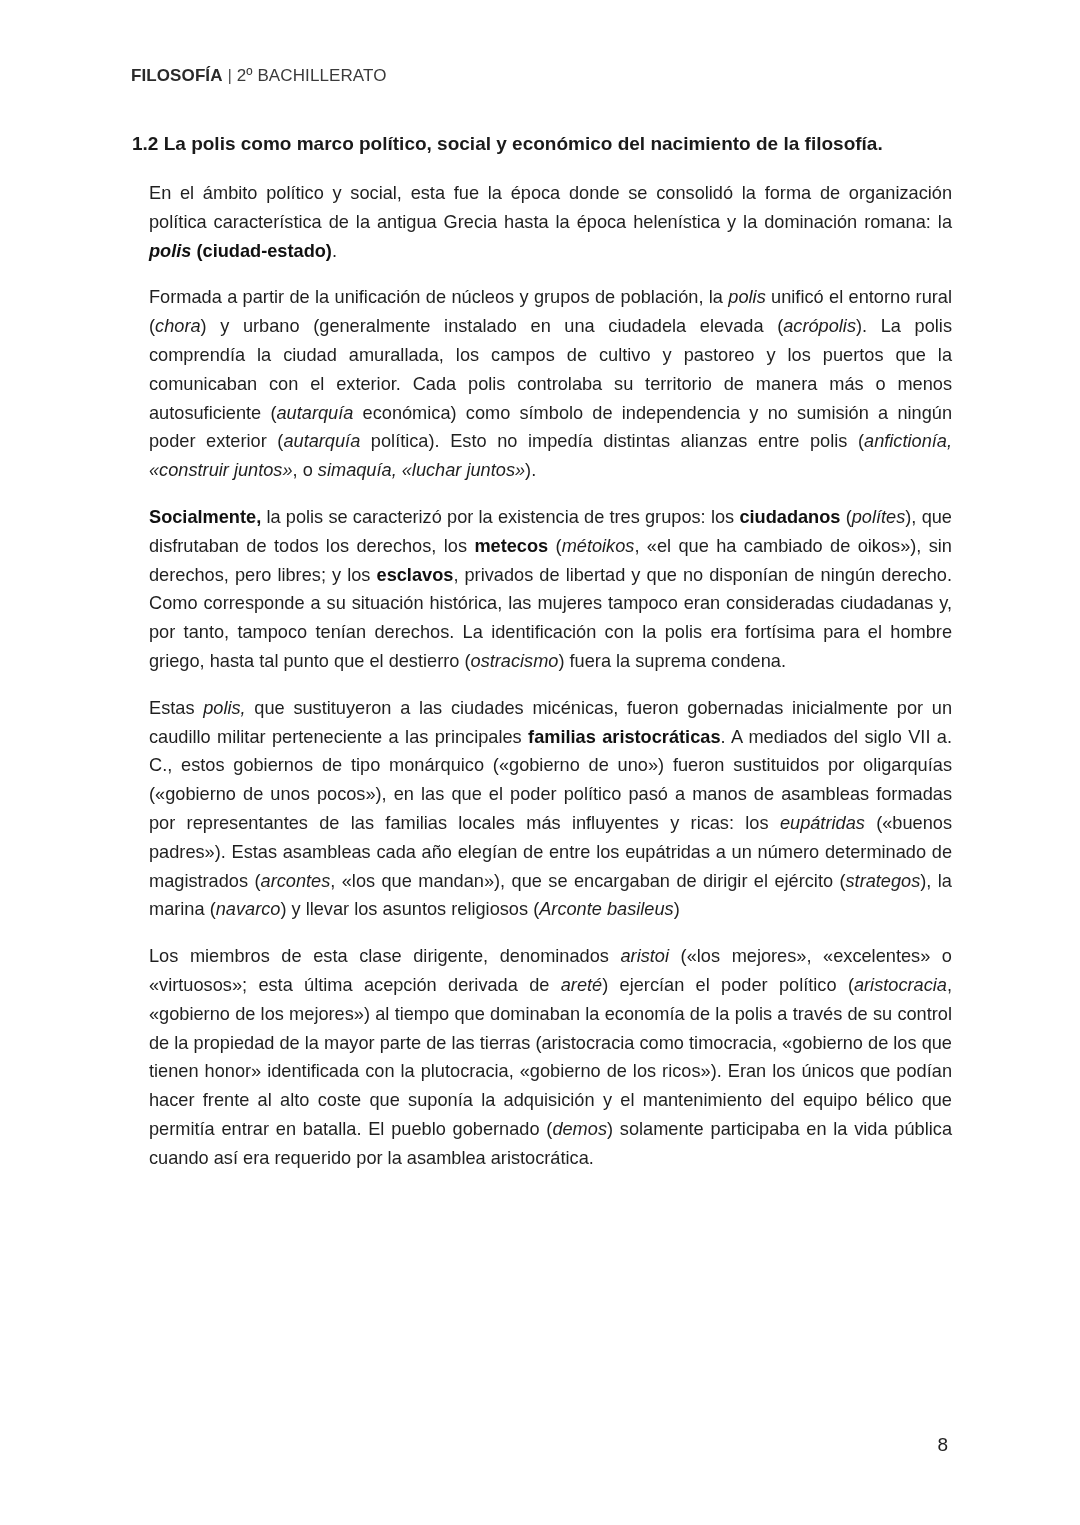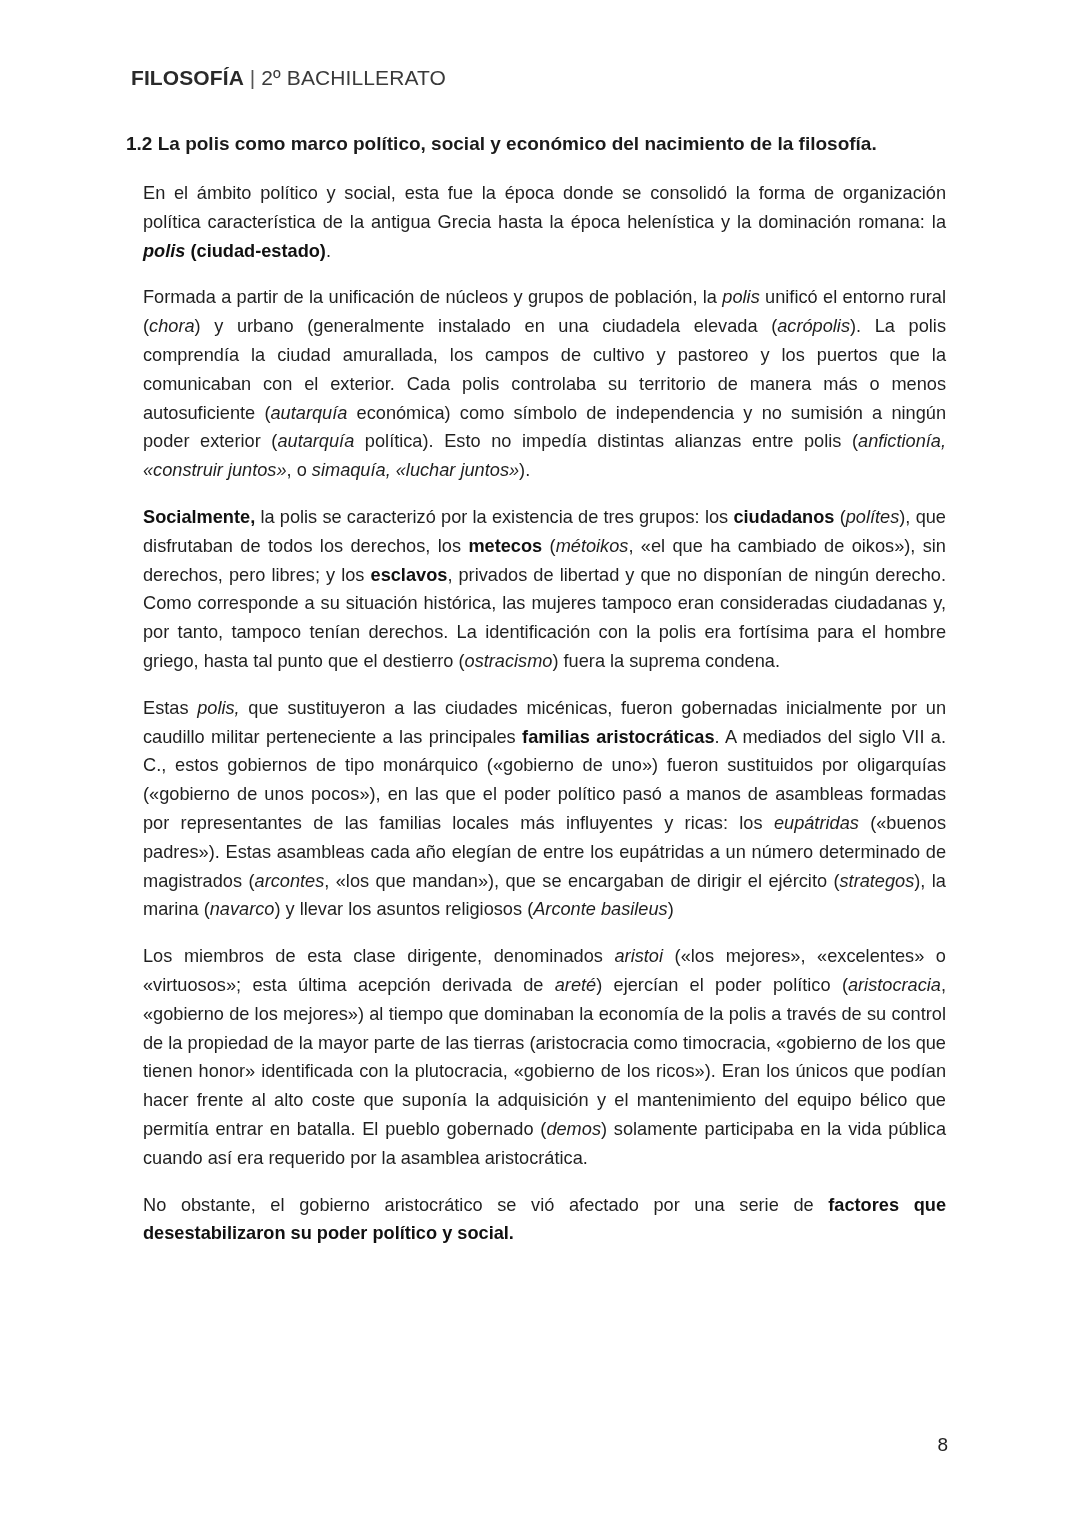--- a/index.html
+++ b/index.html
@@ -12,38 +12,38 @@
       height: 1525px;
       position: relative;
       overflow: hidden;
       font-family: "Liberation Sans", "DejaVu Sans", sans-serif;
       color: #1c1c1c;
     }
     .page-header {
       position: absolute;
       left: 131px;
       top: 66px;
-      font-size: 21px;
+      font-size: 17px;
       color: #3a3a3a;
       letter-spacing: 0.1px;
     }
     .page-header .subject {
       font-weight: bold;
       color: #2a2a2a;
     }
     .page-header .sep {
       color: #555;
       font-weight: normal;
     }
     .page-header .course {
       font-weight: normal;
     }
     .content {
       position: absolute;
-      left: 126px;
+      left: 132px;
       top: 130px;
       width: 820px;
     }
     .section-title {
       font-size: 19px;
       font-weight: bold;
       margin: 0 0 21px 0;
       line-height: 28px;
       color: #1a1a1a;
     }
@@ -72,16 +72,15 @@
 </div>
 
 <div class="content">
   <h2 class="section-title">1.2 La polis como marco político, social y económico del nacimiento de la filosofía.</h2>
 
   <p class="para"><span>En el ámbito político y social, esta fue la época donde se consolidó la forma de organización política característica de la antigua Grecia hasta la época helenística y la dominación romana: la </span><b><i>polis</i></b><b> (ciudad-estado)</b><span>.</span></p>
   <p class="para"><span>Formada a partir de la unificación de núcleos y grupos de población, la </span><i>polis</i><span> unificó el entorno rural (</span><i>chora</i><span>) y urbano (generalmente instalado en una ciudadela elevada (</span><i>acrópolis</i><span>). La polis comprendía la ciudad amurallada, los campos de cultivo y pastoreo y los puertos que la comunicaban con el exterior. Cada polis controlaba su territorio de manera más o menos autosuficiente (</span><i>autarquía</i><span> económica) como símbolo de independencia y no sumisión a ningún poder exterior (</span><i>autarquía</i><span> política). Esto no impedía distintas alianzas entre polis (</span><i>anfictionía, «construir juntos»</i><span>, o </span><i>simaquía, «luchar juntos»</i><span>).</span></p>
   <p class="para"><b>Socialmente,</b><span> la polis se caracterizó por la existencia de tres grupos: los </span><b>ciudadanos</b><span> (</span><i>polítes</i><span>), que disfrutaban de todos los derechos, los </span><b>metecos</b><span> (</span><i>métoikos</i><span>, «el que ha cambiado de oikos»), sin derechos, pero libres; y los </span><b>esclavos</b><span>, privados de libertad y que no disponían de ningún derecho. Como corresponde a su situación histórica, las mujeres tampoco eran consideradas ciudadanas y, por tanto, tampoco tenían derechos. La identificación con la polis era fortísima para el hombre griego, hasta tal punto que el destierro (</span><i>ostracismo</i><span>) fuera la suprema condena.</span></p>
   <p class="para"><span>Estas </span><i>polis,</i><span> que sustituyeron a las ciudades micénicas, fueron gobernadas inicialmente por un caudillo militar perteneciente a las principales </span><b>familias aristocráticas</b><span>. A mediados del siglo VII a. C., estos gobiernos de tipo monárquico («gobierno de uno») fueron sustituidos por oligarquías («gobierno de unos pocos»), en las que el poder político pasó a manos de asambleas formadas por representantes de las familias locales más influyentes y ricas: los </span><i>eupátridas</i><span> («buenos padres»). Estas asambleas cada año elegían de entre los eupátridas a un número determinado de magistrados (</span><i>arcontes</i><span>, «los que mandan»), que se encargaban de dirigir el ejército (</span><i>strategos</i><span>), la marina (</span><i>navarco</i><span>) y llevar los asuntos religiosos (</span><i>Arconte basileus</i><span>)</span></p>
   <p class="para"><span>Los miembros de esta clase dirigente, denominados </span><i>aristoi</i><span> («los mejores», «excelentes» o «virtuosos»; esta última acepción derivada de </span><i>areté</i><span>) ejercían el poder político (</span><i>aristocracia</i><span>, «gobierno de los mejores») al tiempo que dominaban la economía de la polis a través de su control de la propiedad de la mayor parte de las tierras (aristocracia como timocracia, «gobierno de los que tienen honor» identificada con la plutocracia, «gobierno de los ricos»). Eran los únicos que podían hacer frente al alto coste que suponía la adquisición y el mantenimiento del equipo bélico que permitía entrar en batalla. El pueblo gobernado (</span><i>demos</i><span>) solamente participaba en la vida pública cuando así era requerido por la asamblea aristocrática.</span></p>
-  <p class="para"><span>No obstante, el gobierno aristocrático se vió afectado por una serie de </span><b>factores que desestabilizaron su poder político y social.</b></p>
 </div>
 
 <div class="page-number">8</div>
 
 </body></html>

